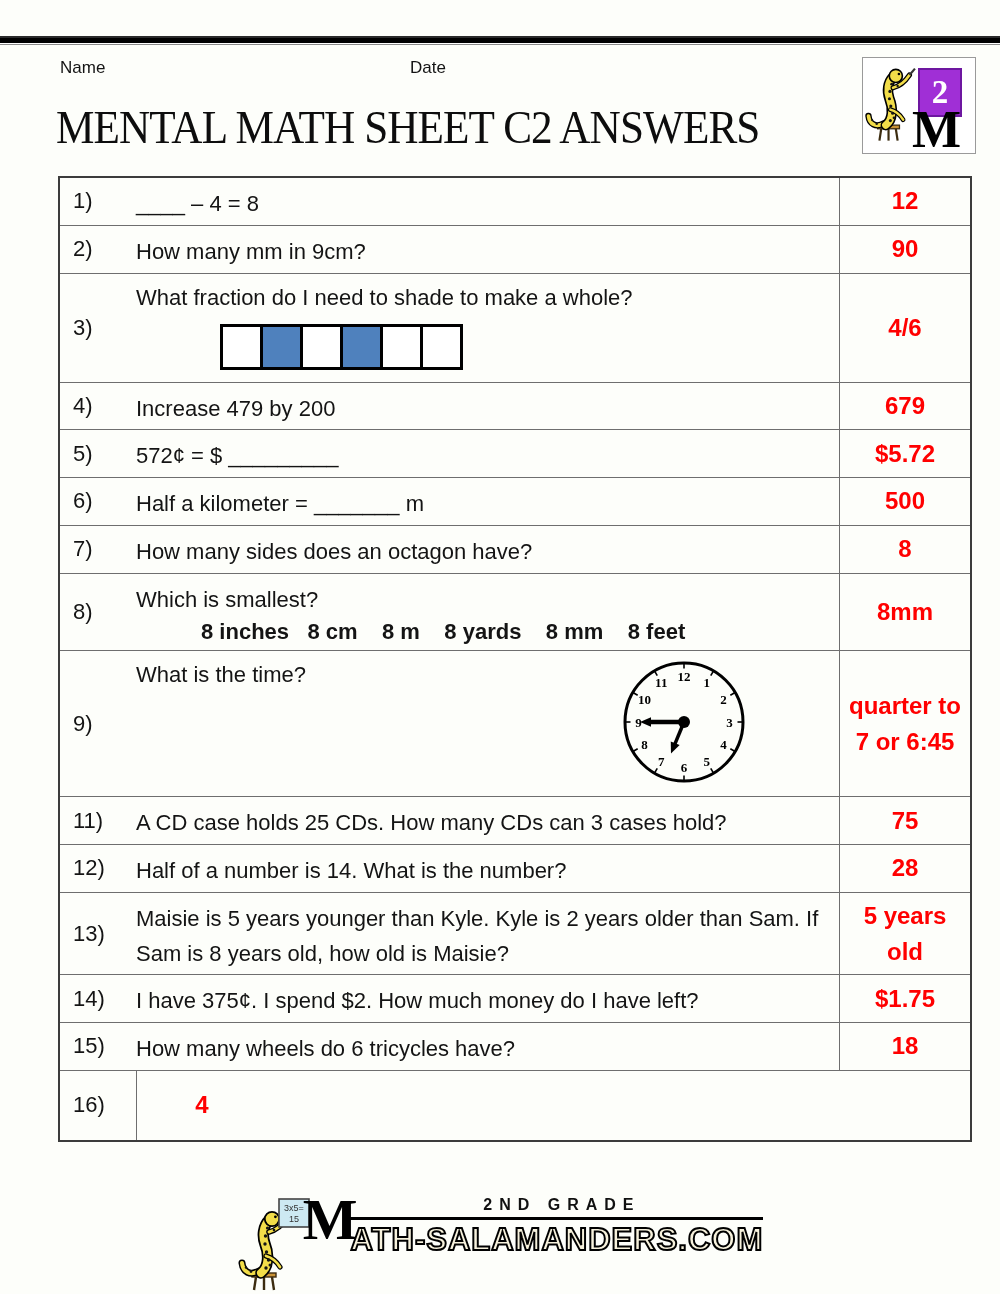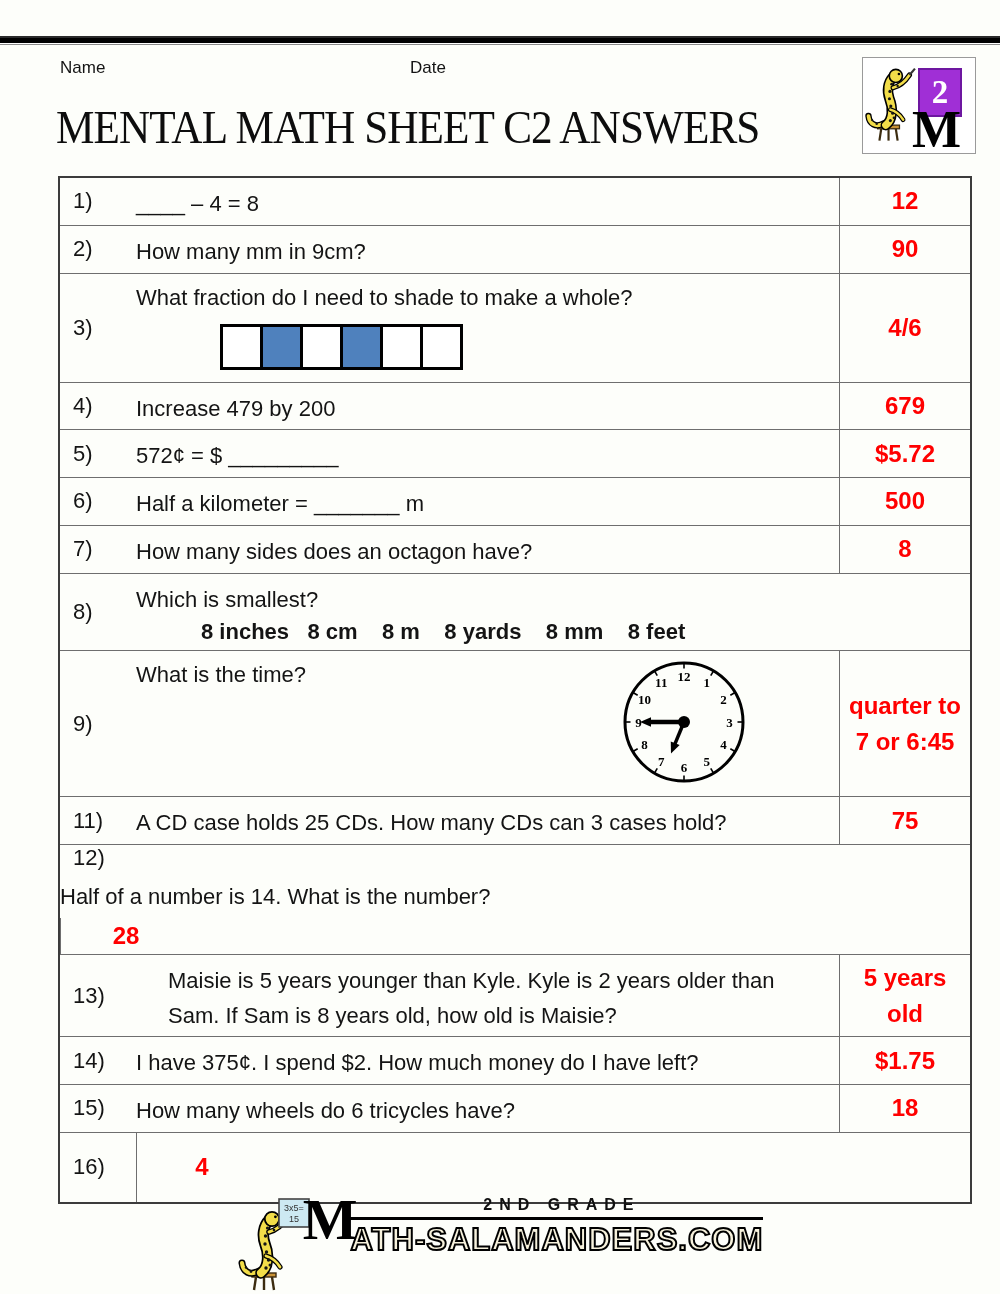--- a/index.html
+++ b/index.html
@@ -192,20 +192,23 @@
         </div>
         <div class="acell">
           <div class="atext" style="color: rgb(255, 0, 0);">8</div>
         </div>
       </div>
       <div class="trow bt" style="min-height: 74px;">
         <div class="ncell">8)</div>
         <div class="qcell">
           <div class="qtext">Which is smallest?</div>
           <div class="opts">8 inches   8 cm    8 m    8 yards    8 mm    8 feet</div>
+        </div>
+        <div class="acell">
+          <div class="atext" style="color: rgb(255, 0, 0);">8mm</div>
         </div>
       </div>
       <div class="trow bt" style="min-height: 146px;">
         <div class="ncell">9)</div>
         <div class="qcell top">
           <div class="qtext">What is the time?</div>
           <svg width="130" height="130" viewBox="0 0 130 130" class="clock">
             <circle cx="65" cy="65" r="59" fill="#fdfefa" stroke="#000" stroke-width="3"></circle>
             <line x1="91.75" y1="18.66764089753253" x2="94.5" y2="13.904501176718114" stroke="#000" stroke-width="1.6"></line>
             <text x="87.75" y="30.195844127808037" text-anchor="middle" font-size="13" font-weight="bold" font-family="Liberation Serif, serif" fill="#000">1</text>
@@ -244,30 +247,30 @@
       </div>
       <div class="trow bt" style="min-height: 47px;">
         <div class="ncell">11)</div>
         <div class="qcell">
           <div class="qtext">A CD case holds 25 CDs. How many CDs can 3 cases hold?</div>
         </div>
         <div class="acell">
           <div class="atext" style="color: rgb(255, 0, 0);">75</div>
         </div>
       </div>
-      <div class="trow bt" style="min-height: 46px; flex-direction: column;">
+      <div class="trow bt" style="min-height: 46px;">
         <div class="ncell">12)</div>
         <div class="qcell">
           <div class="qtext">Half of a number is 14. What is the number?</div>
         </div>
         <div class="acell">
           <div class="atext" style="color: rgb(255, 0, 0);">28</div>
         </div>
       </div>
-      <div class="trow bt" style="min-height: 77px; gap: 32px;">
+      <div class="trow bt" style="min-height: 77px;">
         <div class="ncell">13)</div>
         <div class="qcell">
           <div class="qtext">Maisie is 5 years younger than Kyle. Kyle is 2 years older than Sam. If Sam is 8 years old, how old is Maisie?</div>
         </div>
         <div class="acell">
           <div class="atext" style="color: rgb(255, 0, 0);">5 years old</div>
         </div>
       </div>
       <div class="trow bt" style="min-height: 44px;">
         <div class="ncell">14)</div>

